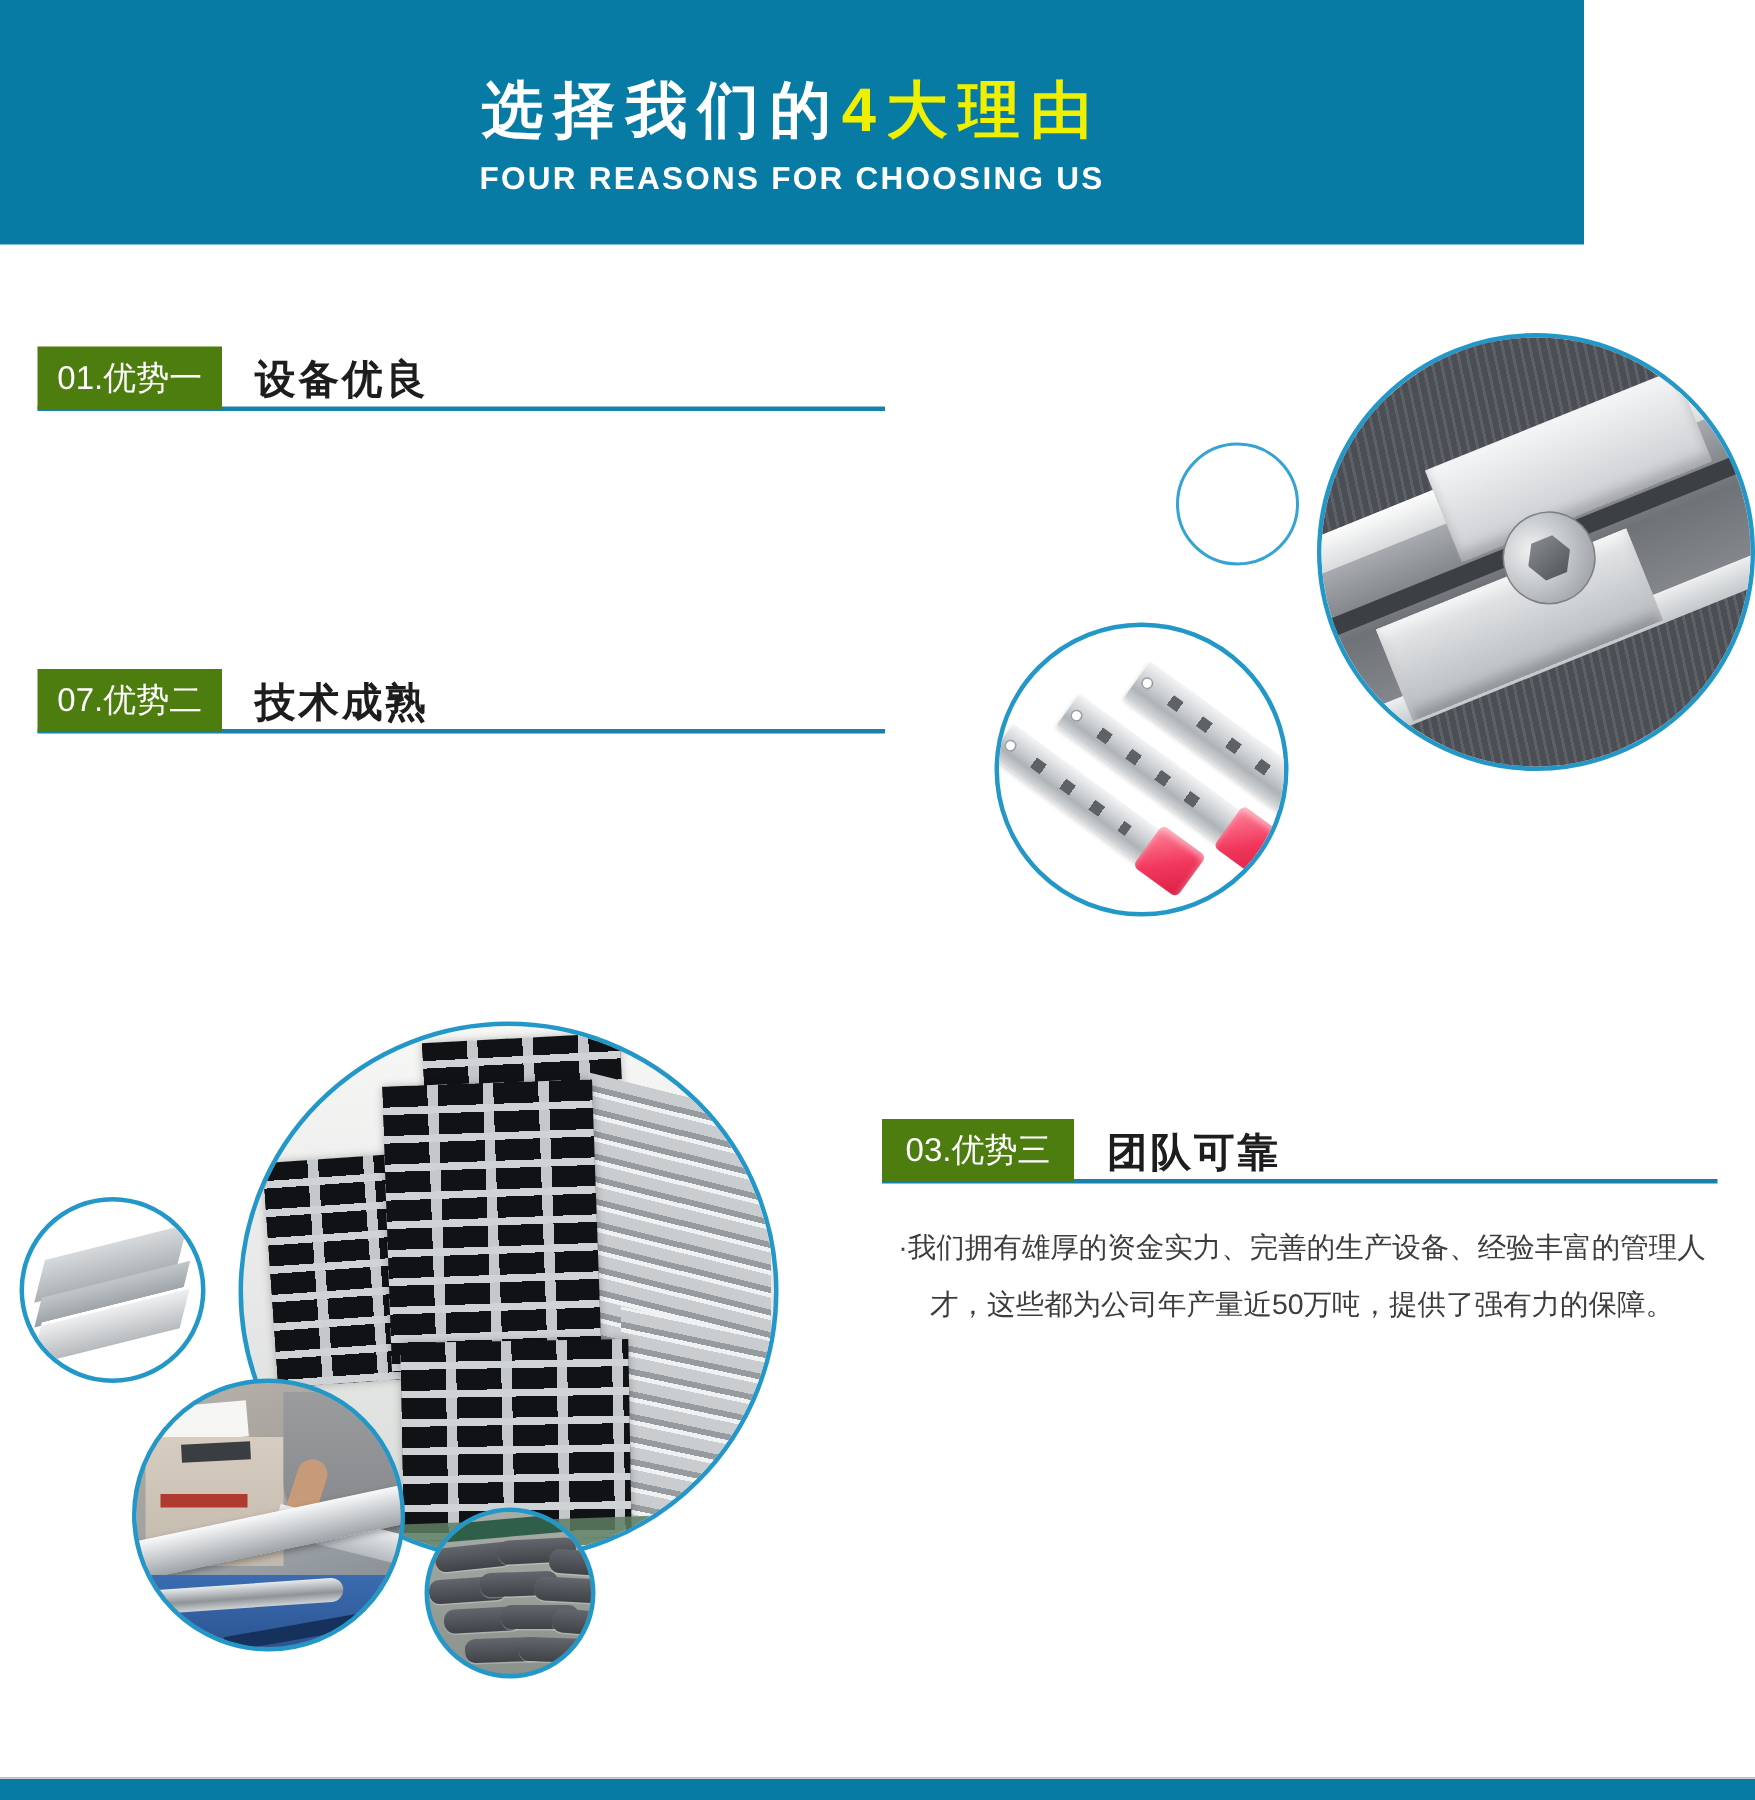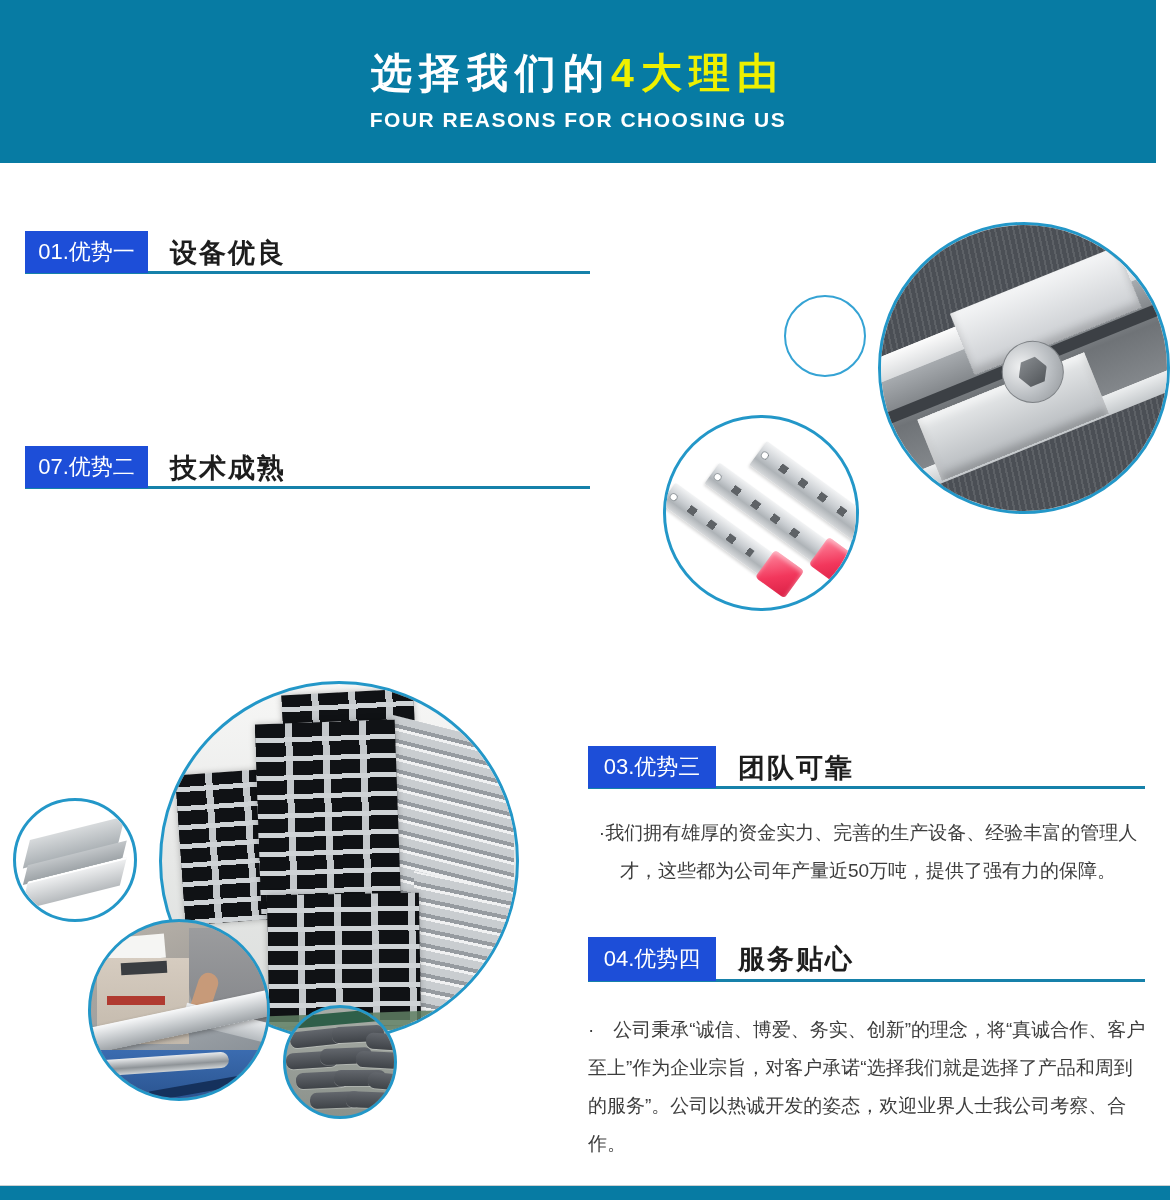--- a/index.html
+++ b/index.html
@@ -4,35 +4,35 @@
 <style>
   * { margin:0; padding:0; box-sizing:border-box; }
   html,body { background:#ffffff; }
   .page {
     position:relative; width:1170px; height:1200px; margin:0 auto;
     background:#ffffff; overflow:hidden;
     font-family:"Liberation Sans","DejaVu Sans",sans-serif;
   }
 
   
-  .band { position:absolute; left:0; top:0; width:1156px; height:163px; background:#077ba3; }
+  .band { position:absolute; left:0; top:0; width:1056px; height:163px; background:#077ba3; }
   .band-title {
     position:absolute; left:0; top:50px; width:100%; text-align:center;
     font-size:41px; font-weight:bold; color:#ffffff; letter-spacing:7px; line-height:46px;
   }
   .band-title .hl { color:#eef000; }
   .band-sub {
     position:absolute; left:0; top:108px; width:100%; text-align:center;
     font-size:21px; font-weight:bold; color:#ffffff; letter-spacing:1.5px;
   }
 
   
   .adv { position:absolute; }
   .adv .badge {
-    position:absolute; left:0; top:0; height:42px; background:#1d4ed8;
+    position:absolute; left:0; top:0; height:42px; background:#4d7c0f;
     color:#fff; font-size:22px; line-height:42px; text-align:center;
   }
   .adv .rule { position:absolute; left:0; height:3px; background:#1681aa; }
   .adv .adv-title {
     position:absolute; top:2px; font-size:27px; font-weight:bold; color:#1d1d1d;
     letter-spacing:2px; line-height:40px;
   }
   .adv .adv-body {
     position:absolute; left:0; font-size:19px; line-height:38px; color:#3d3d3d;
     white-space:pre-wrap;
@@ -170,26 +170,20 @@
     <div class="adv-title">技术成熟</div>
   </div>
 
   <div class="adv adv3">
     <div class="rule"></div>
     <div class="badge">03.优势三</div>
     <div class="adv-title">团队可靠</div>
     <p class="adv-body">·我们拥有雄厚的资金实力、完善的生产设备、经验丰富的管理人才，这些都为公司年产量近50万吨，提供了强有力的保障。</p>
   </div>
 
-  <div class="adv adv4">
-    <div class="rule"></div>
-    <div class="badge">04.优势四</div>
-    <div class="adv-title">服务贴心</div>
-    <p class="adv-body">·　公司秉承“诚信、博爱、务实、创新”的理念，将“真诚合作、客户至上”作为企业宗旨，对客户承诺“选择我们就是选择了产品和周到的服务”。公司以热诚开发的姿态，欢迎业界人士我公司考察、合作。</p>
-  </div>
 
   <div class="circle" id="ph-steel">
     <div class="grid st-top"></div>
     <div class="grid st-a"></div>
     <div class="sideface st-bs"></div>
     <div class="grid st-b"></div>
     <div class="sideface st-cs"></div>
     <div class="grid st-c"></div>
     <div class="st-green"></div>
   </div>

